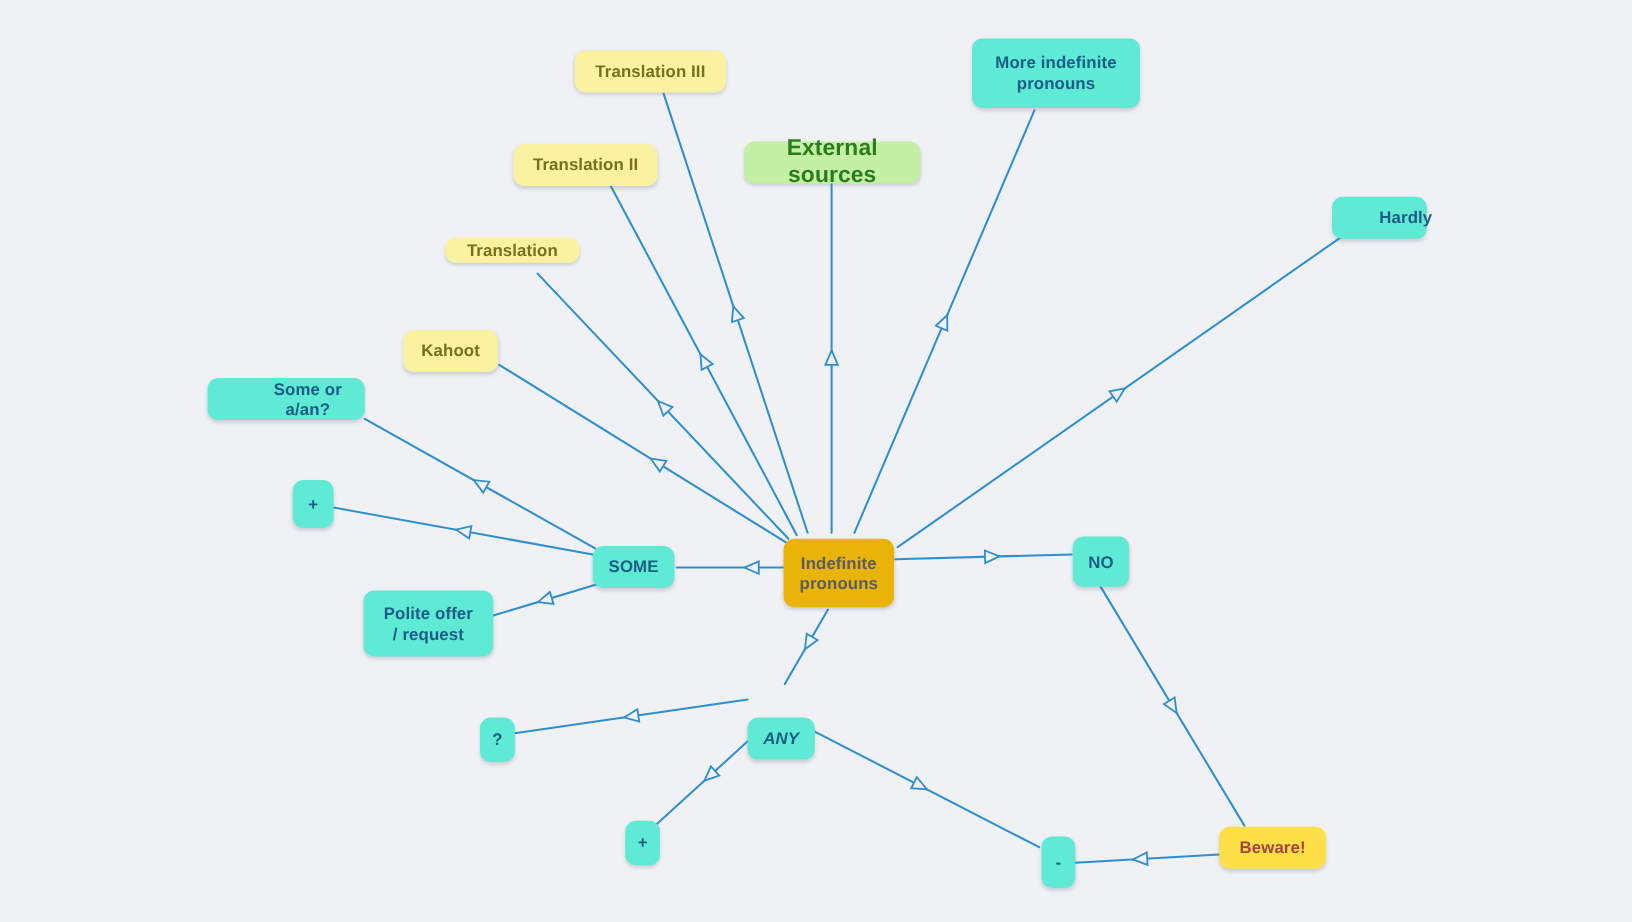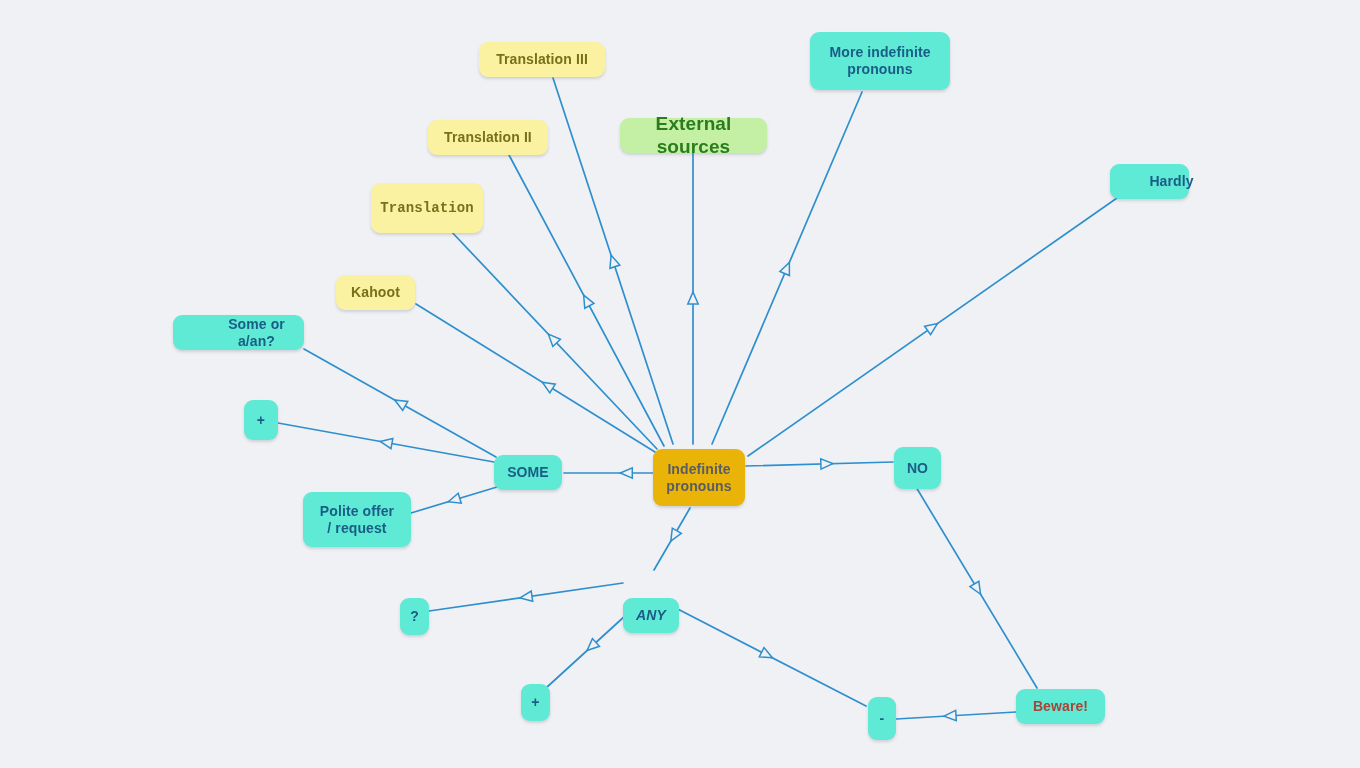--- a/index.html
+++ b/index.html
@@ -53,21 +53,21 @@
   }
   .node.c-yellow {
     background: #faf2a0;
     color: #78701a;
   }
   .node.c-green {
     background: #c3f0a4;
     color: #2c7c1d;
   }
   .node.c-red {
-    background: #5eead4;
+    background: #fde047;
     color: #a8443a;
   }
 </style>
 </head>
 <body>
 
 <div id="canvas">
   <svg id="edge-layer" viewBox="0 0 1360 768" xmlns="http://www.w3.org/2000/svg">
       <g>
         <line x1="653" y1="473" x2="564" y2="473" stroke="#2e8fce" stroke-width="1.7" stroke-linecap="round"></line>
@@ -146,21 +146,21 @@
       <div class="node c-center" style="left: 653px; top: 449px; width: 92px; height: 57px; font-size: 14px;">Indefinite
 pronouns</div>
       <div class="node c-blue" style="left: 494px; top: 455px; width: 68px; height: 35px; font-size: 14px;">SOME</div>
       <div class="node c-blue" style="left: 623px; top: 598px; width: 56px; height: 35px; font-size: 14px; font-style: italic;">ANY</div>
       <div class="node c-blue" style="left: 894px; top: 447px; width: 47px; height: 42px; font-size: 14px;">NO</div>
       <div class="node c-blue" style="left: 244px; top: 400px; width: 34px; height: 40px; font-size: 14px;">+</div>
       <div class="node c-blue" style="left: 173px; top: 315px; width: 131px; height: 35px; font-size: 14px; padding-left: 40px;">Some or a/an?</div>
       <div class="node c-blue" style="left: 303px; top: 492px; width: 108px; height: 55px; font-size: 14px;">Polite offer
 / request</div>
       <div class="node c-yellow" style="left: 336px; top: 275px; width: 79px; height: 35px; font-size: 14px;">Kahoot</div>
-      <div class="node c-yellow" style="left: 371px; top: 183px; width: 112px; height: 50px; font-size: 14px; font-family: Liberation Mono, monospace;">Translation</div>
+      <div class="node c-yellow" style="left: 371px; top: 198px; width: 112px; height: 21px; font-size: 14px;">Translation</div>
       <div class="node c-yellow" style="left: 428px; top: 120px; width: 120px; height: 35px; font-size: 14px;">Translation II</div>
       <div class="node c-yellow" style="left: 479px; top: 42px; width: 126px; height: 35px; font-size: 14px;">Translation III</div>
       <div class="node c-green" style="left: 620px; top: 118px; width: 147px; height: 35px; font-size: 19px;">External sources</div>
       <div class="node c-blue" style="left: 810px; top: 32px; width: 140px; height: 58px; font-size: 14px;">More indefinite
 pronouns</div>
       <div class="node c-blue" style="left: 1110px; top: 164px; width: 79px; height: 35px; font-size: 14px; padding-left: 48px;">Hardly</div>
       <div class="node c-blue" style="left: 400px; top: 598px; width: 29px; height: 37px; font-size: 14px;">?</div>
       <div class="node c-blue" style="left: 521px; top: 684px; width: 29px; height: 37px; font-size: 14px;">+</div>
       <div class="node c-blue" style="left: 868px; top: 697px; width: 28px; height: 43px; font-size: 14px;">-</div>
       <div class="node c-red" style="left: 1016px; top: 689px; width: 89px; height: 35px; font-size: 14px;">Beware!</div>

